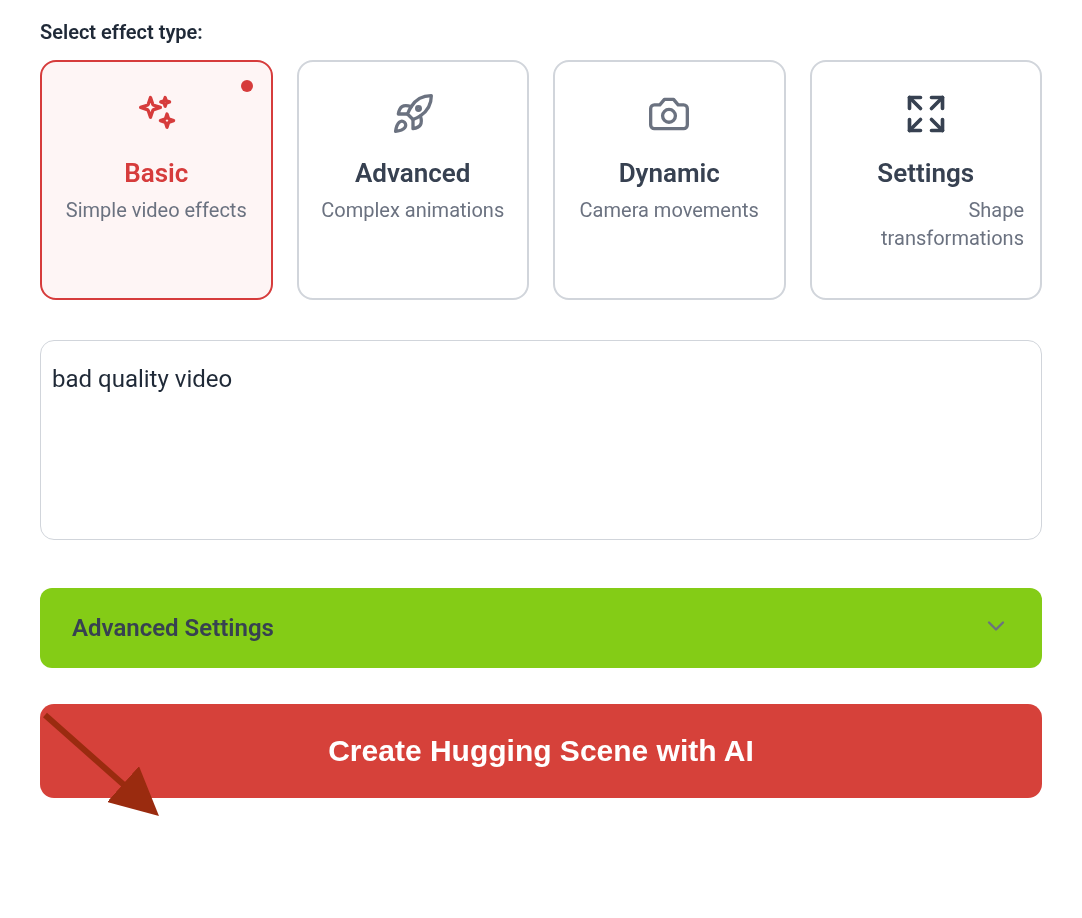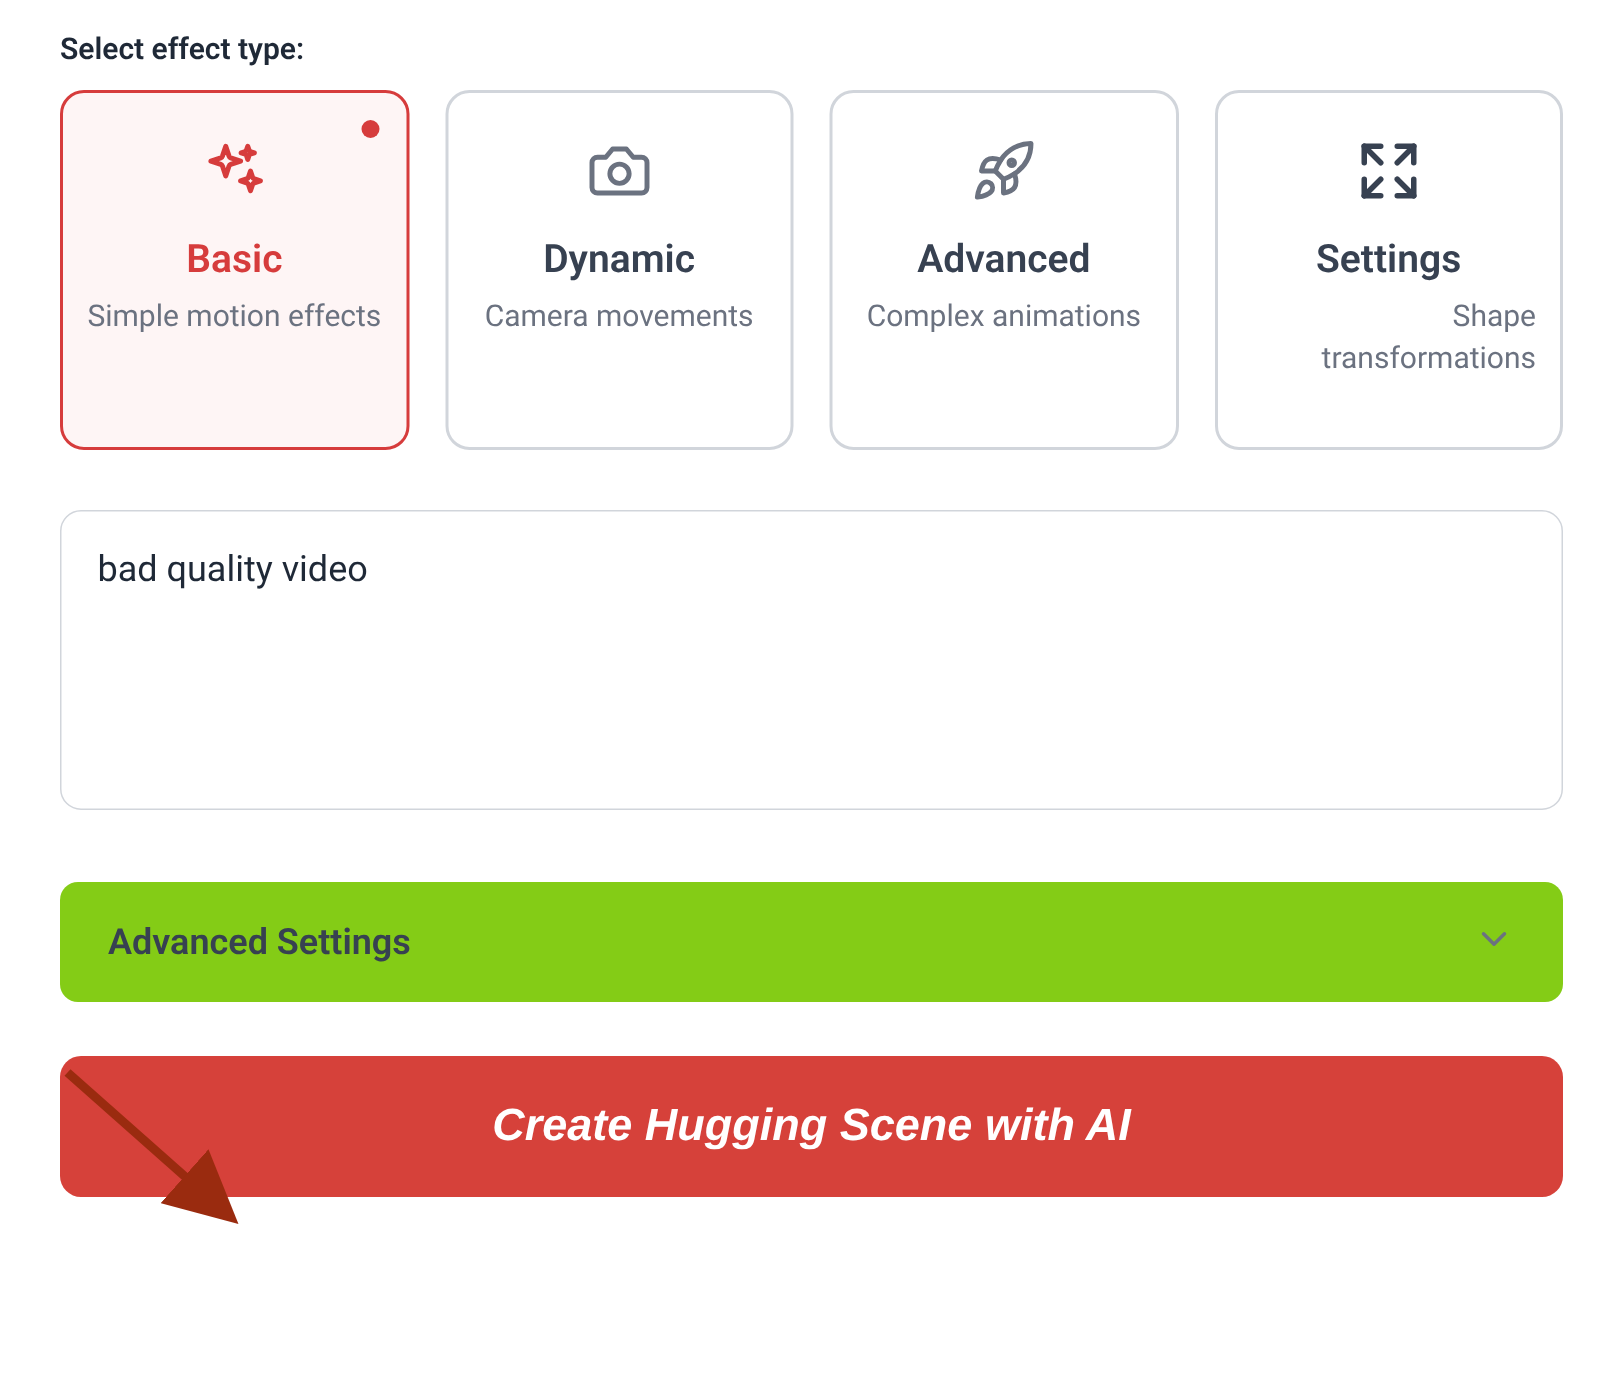--- a/index.html
+++ b/index.html
@@ -75,21 +75,21 @@
     .effect-desc {
       font-size: 20px;
       color: #6b7280;
       line-height: 1.4;
     }
     .avoid-textarea {
       width: 100%;
       min-height: 200px;
       border: 1px solid #d1d5db;
       border-radius: 14px;
-      padding: 24px 24px;
+      padding: 24px 11px;
       font-size: 24px;
       font-family: inherit;
       color: #1f2937;
       resize: none;
       outline: none;
       margin-bottom: 44px;
     }
     .advanced-settings {
       background: #84cc16;
       border-radius: 12px;
@@ -113,21 +113,20 @@
     .create-button {
       width: 100%;
       background: #d6413a;
       border: none;
       border-radius: 14px;
       padding: 30px;
       font-size: 30px;
       font-weight: 700;
       color: #ffffff;
       cursor: pointer;
-      font-style: italic;
     }
     .arrow-overlay {
       position: absolute;
       pointer-events: none;
     }
   </style>
 </head>
 <body>
 
 <div style="position: relative;">
@@ -138,46 +137,46 @@
     <div class="effect-card selected">
       <div class="dot"></div>
       <div class="effect-icon">
         <svg viewBox="0 0 24 24" fill="none" stroke="#d63c3c" stroke-width="1.8" stroke-linecap="round" stroke-linejoin="round">
           <path d="M9 3l1.2 3.6a1 1 0 00.6.6L14.4 8.4 10.8 9.6a1 1 0 00-.6.6L9 13.8 7.8 10.2a1 1 0 00-.6-.6L3.6 8.4 7.2 7.2a1 1 0 00.6-.6L9 3z"></path>
           <path d="M18 12l.8 2.4a.7.7 0 00.4.4L21.6 15.6 19.2 16.4a.7.7 0 00-.4.4L18 19.2 17.2 16.8a.7.7 0 00-.4-.4L14.4 15.6 16.8 14.8a.7.7 0 00.4-.4L18 12z"></path>
           <path d="M17 3l.5 1.5.4.4L19.4 5.4 17.9 5.9l-.4.4L17 7.8 16.5 6.3l-.4-.4L14.6 5.4 16.1 4.9l.4-.4L17 3z"></path>
         </svg>
       </div>
       <div class="effect-title">Basic</div>
-      <div class="effect-desc">Simple motion effects</div>
-    </div>
-
-    <div class="effect-card">
-      <div class="effect-icon">
-        <svg viewBox="0 0 24 24" fill="none" stroke="#6b7280" stroke-width="1.8" stroke-linecap="round" stroke-linejoin="round">
-          <path d="M14.5 4h-5L7 7H4a2 2 0 00-2 2v9a2 2 0 002 2h16a2 2 0 002-2V9a2 2 0 00-2-2h-3l-2.5-3z"></path>
-          <circle cx="12" cy="13" r="3.5"></circle>
-        </svg>
-      </div>
-      <div class="effect-title">Dynamic</div>
-      <div class="effect-desc">Camera movements</div>
+      <div class="effect-desc">Simple video effects</div>
     </div>
 
     <div class="effect-card">
       <div class="effect-icon">
         <svg viewBox="0 0 24 24" fill="none" stroke="#6b7280" stroke-width="1.8" stroke-linecap="round" stroke-linejoin="round">
           <path d="M4.5 16.5c-1.5 1.26-2 5-2 5s3.74-.5 5-2c.71-.84.7-2.13-.09-2.91a2.18 2.18 0 00-2.91-.09z"></path>
           <path d="M12 15l-3-3a22 22 0 012-3.95A12.88 12.88 0 0122 2c0 2.72-.78 7.5-6 11a22.35 22.35 0 01-4 2z"></path>
           <path d="M9 12H4s.55-3.03 2-4c1.62-1.08 5 0 5 0"></path>
           <path d="M12 15v5s3.03-.55 4-2c1.08-1.62 0-5 0-5"></path>
           <circle cx="15" cy="9" r="1"></circle>
         </svg>
       </div>
       <div class="effect-title">Advanced</div>
       <div class="effect-desc">Complex animations</div>
+    </div>
+
+    <div class="effect-card">
+      <div class="effect-icon">
+        <svg viewBox="0 0 24 24" fill="none" stroke="#6b7280" stroke-width="1.8" stroke-linecap="round" stroke-linejoin="round">
+          <path d="M14.5 4h-5L7 7H4a2 2 0 00-2 2v9a2 2 0 002 2h16a2 2 0 002-2V9a2 2 0 00-2-2h-3l-2.5-3z"></path>
+          <circle cx="12" cy="13" r="3.5"></circle>
+        </svg>
+      </div>
+      <div class="effect-title">Dynamic</div>
+      <div class="effect-desc">Camera movements</div>
     </div>
 
     <div class="effect-card">
       <div class="effect-icon">
         <svg viewBox="0 0 24 24" fill="none" stroke="#374151" stroke-width="2" stroke-linecap="round" stroke-linejoin="round">
           <path d="M3 9V3h6"></path>
           <path d="M21 9V3h-6"></path>
           <path d="M3 15v6h6"></path>
           <path d="M21 15v6h-6"></path>
           <path d="M3 3l6 6"></path>

